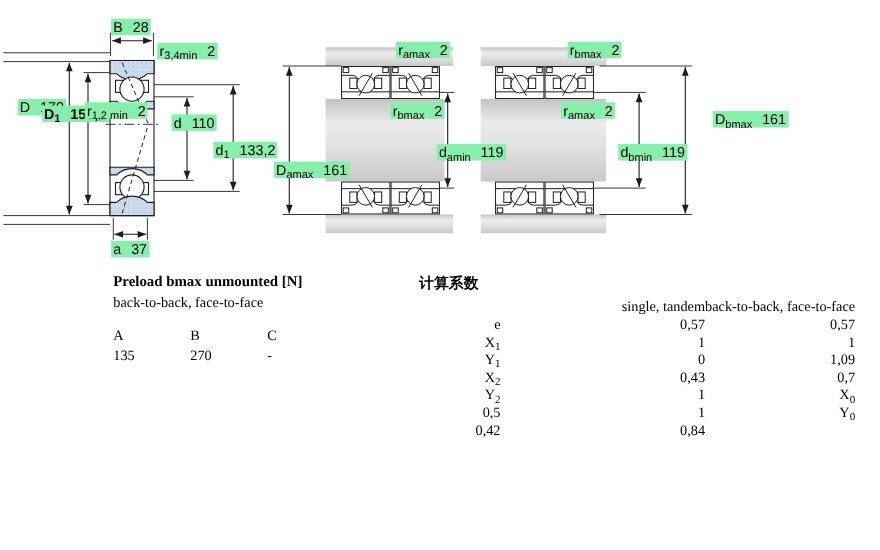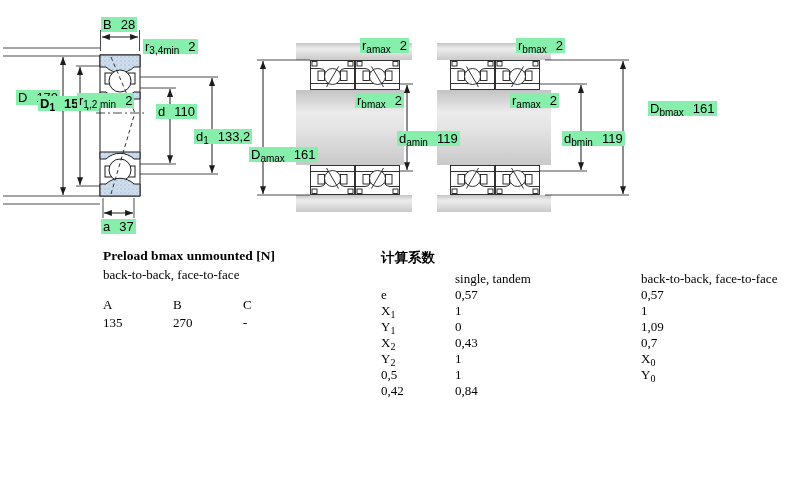--- a/index.html
+++ b/index.html
@@ -8,21 +8,21 @@
   #drawing-svg{position:absolute;left:0;top:0;}
   .lbl{position:absolute;font:13px "Liberation Sans",sans-serif;line-height:15px;
        background:#86efac;white-space:nowrap;padding:0 2px;}
   .lbl sub{font-size:10px;vertical-align:-3px;line-height:0;}
   .lbl .val{margin-left:9px;}
   .tblwrap{position:absolute;font-family:"Liberation Serif",serif;font-size:13px;}
   .tbl-title{font-weight:bold;font-size:13.5px;}
   .tbl-sub{margin-top:3px;}
   .pgrid{display:grid;grid-template-columns:70px 70px 60px;row-gap:2px;margin-top:14px;}
   .fgrid{display:grid;grid-template-columns:74px 186px auto;margin-top:4px;}
-  .fgrid > div{height:16px;}
+  .fgrid > div{height:16px;text-align:right;}
   .tblwrap sub{font-size:10px;vertical-align:-3px;line-height:0;}
 </style>
 </head>
 <body>
 
 <div id="canvas">
 
 <svg id="drawing-svg" width="800" height="500" viewBox="0 0 800 500">
   <defs>
     <linearGradient id="gv" x1="0" y1="0" x2="0" y2="1">

